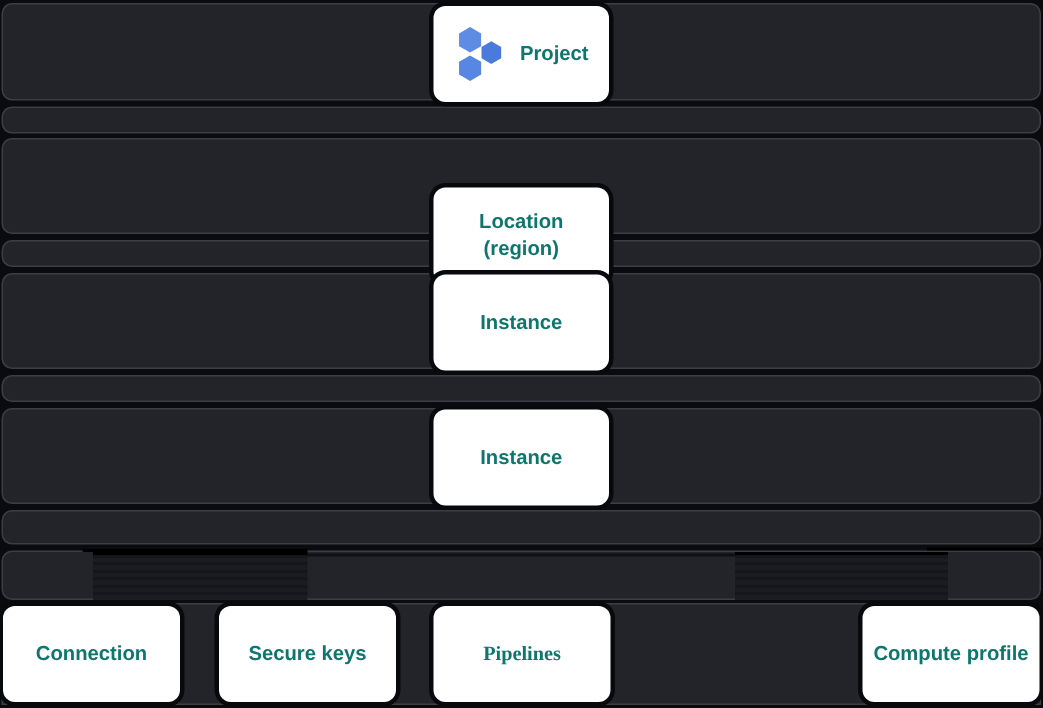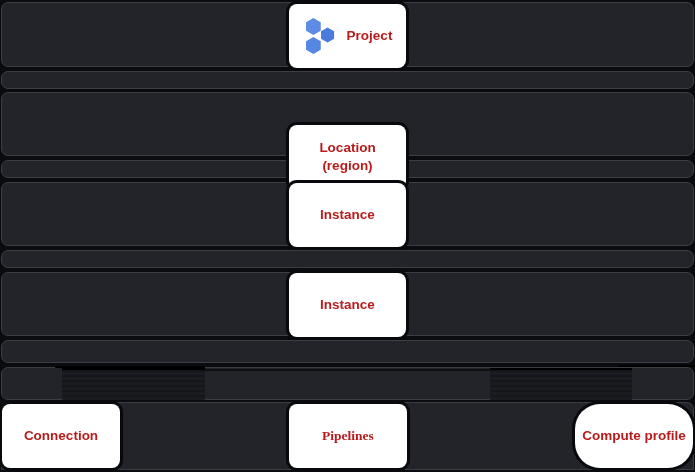--- a/index.html
+++ b/index.html
@@ -42,21 +42,21 @@
   .node{
     position:absolute;
     height:64px;
     background:#ffffff;
     border-radius:8px;
     box-shadow:0 0 0 3px #08090c;
     display:flex;
     align-items:center;
     justify-content:center;
     text-align:center;
-    color:#b91c1c;
+    color:#0f766e;
     font-weight:700;
     font-size:13.5px;
     line-height:1.3;
     box-sizing:border-box;
   }
   .node.level{left:289px;width:117px;padding:0 12px;}
   .node.project{flex-direction:row;gap:10px;padding:0 6px;}
   .node.child{top:404px;width:118px;padding:16px 3px;}
   .node.small-text{font-size:12.5px;padding:0 2px;}
   .hex-icon{flex:0 0 auto;display:block;}
@@ -101,23 +101,26 @@
   </div>
 
   <div class="node level" style="top:273px;">
     <span>Instance</span>
   </div>
 
   <div class="node child" style="left:2px;">
     <span>Connection</span>
   </div>
 
+  <div class="node child" style="left:146px;">
+    <span>Secure keys</span>
+  </div>
 
   <div class="node child" style="left:289px;font-family:Liberation Serif, serif;">
     <span>Pipelines</span>
   </div>
 
 
-  <div class="node child" style="left:575px;border-radius:25px;">
+  <div class="node child" style="left:575px;">
     <span>Compute profile</span>
   </div>
 
 </div>
 
 </body></html>

